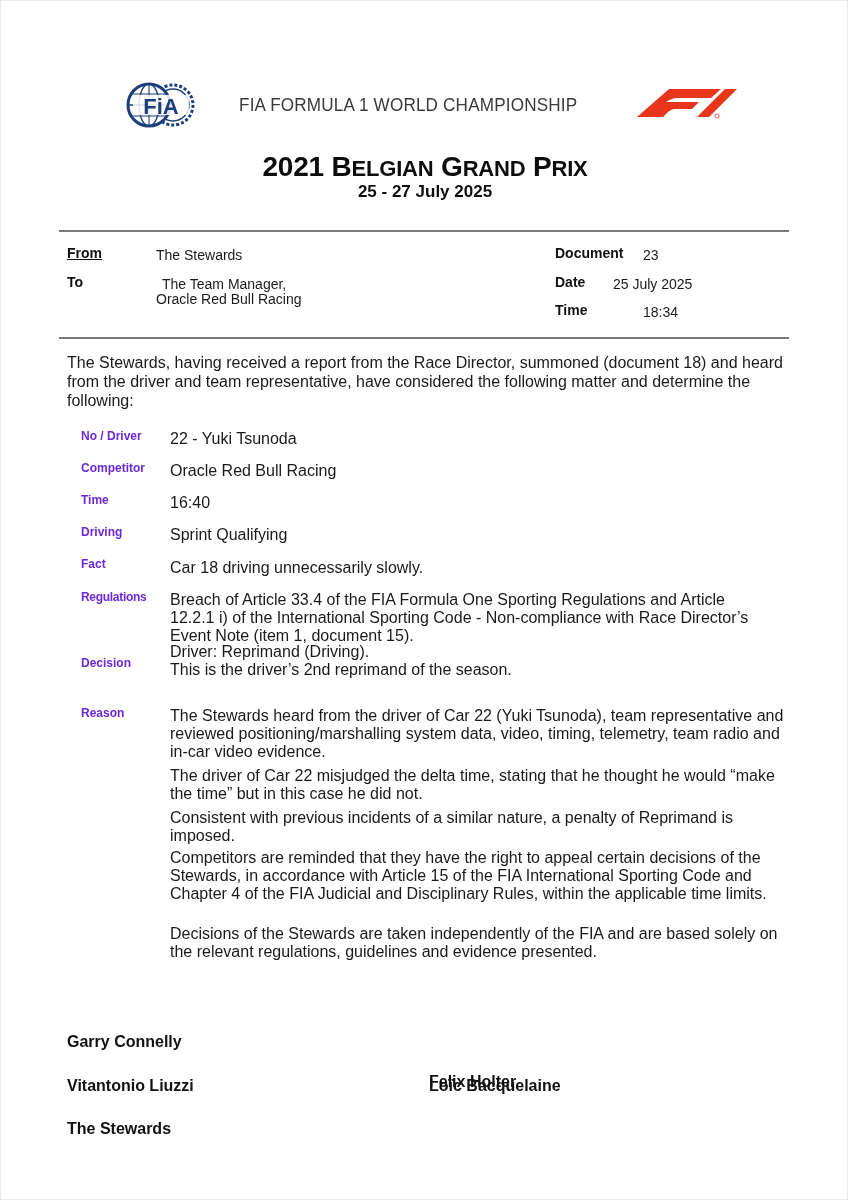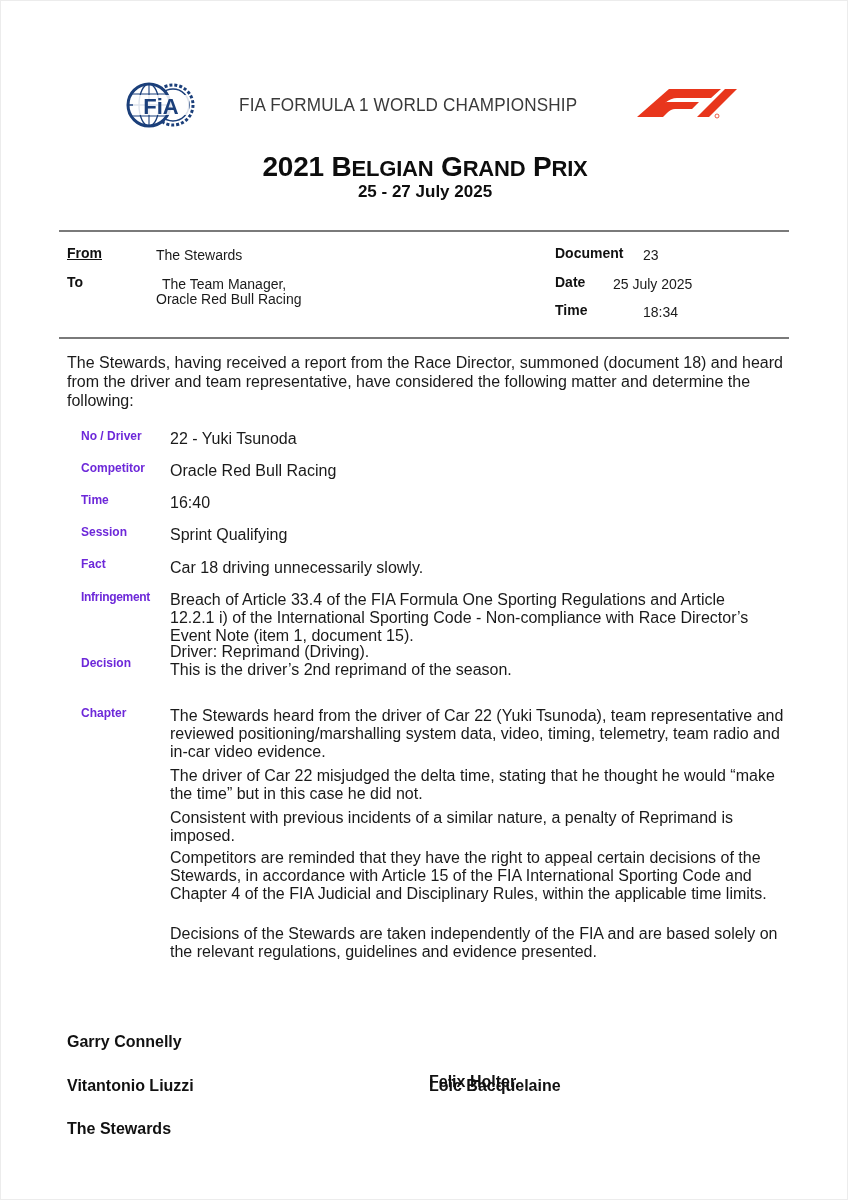--- a/index.html
+++ b/index.html
@@ -158,36 +158,36 @@
 
   <div class="abs row-label" style="top:428px;">No / Driver</div>
   <div class="abs row-value" style="top:429px;">22 - Yuki Tsunoda</div>
 
   <div class="abs row-label" style="top:460px;">Competitor</div>
   <div class="abs row-value" style="top:461px;">Oracle Red Bull Racing</div>
 
   <div class="abs row-label" style="top:492px;">Time</div>
   <div class="abs row-value" style="top:493px;">16:40</div>
 
-  <div class="abs row-label" style="top:524px;">Session</div>
+  <div class="abs row-label" style="top:524px;">Driving</div>
   <div class="abs row-value" style="top:525px;">Sprint Qualifying</div>
 
   <div class="abs row-label" style="top:556px;">Fact</div>
   <div class="abs row-value" style="top:558px;">Car 18 driving unnecessarily slowly.</div>
 
-  <div class="abs row-label" style="top:589px; letter-spacing:-0.3px;">Infringement</div>
+  <div class="abs row-label" style="top:589px; letter-spacing:-0.3px;">Regulations</div>
   <div class="abs row-value" style="top:590px; width:580px;">Breach of Article 33.4 of the FIA Formula One Sporting Regulations and Article 12.2.1 i) of the International Sporting Code - Non-compliance with Race Director’s Event Note (item 1, document 15).</div>
 
   <div class="abs row-label" style="top:655px;">Decision</div>
   <div class="abs row-value" style="top:642px;">
     <p>Driver: Reprimand (Driving).</p>
     <p>This is the driver’s 2nd reprimand of the season.</p>
   </div>
 
-  <div class="abs row-label" style="top:705px;">Chapter</div>
+  <div class="abs row-label" style="top:705px;">Reason</div>
   <div class="abs row-value" style="top:706px; width:615px;">
     <p>The Stewards heard from the driver of Car 22 (Yuki Tsunoda), team representative and reviewed positioning/marshalling system data, video, timing, telemetry, team radio and in-car video evidence.</p>
     <p style="margin-top:6px;">The driver of Car 22 misjudged the delta time, stating that he thought he would “make the time” but in this case he did not.</p>
     <p style="margin-top:6px;">Consistent with previous incidents of a similar nature, a penalty of Reprimand is imposed.</p>
     <p style="margin-top:4px;">Competitors are reminded that they have the right to appeal certain decisions of the Stewards, in accordance with Article 15 of the FIA International Sporting Code and Chapter 4 of the FIA Judicial and Disciplinary Rules, within the applicable time limits.</p>
     <p style="margin-top:22px;">Decisions of the Stewards are taken independently of the FIA and are based solely on the relevant regulations, guidelines and evidence presented.</p>
   </div>
 
   <div class="abs sig" style="left:66px; top:1032px;">Garry Connelly</div>
   <div class="abs sig" style="left:428px; top:1072px;">Felix Holter</div>

